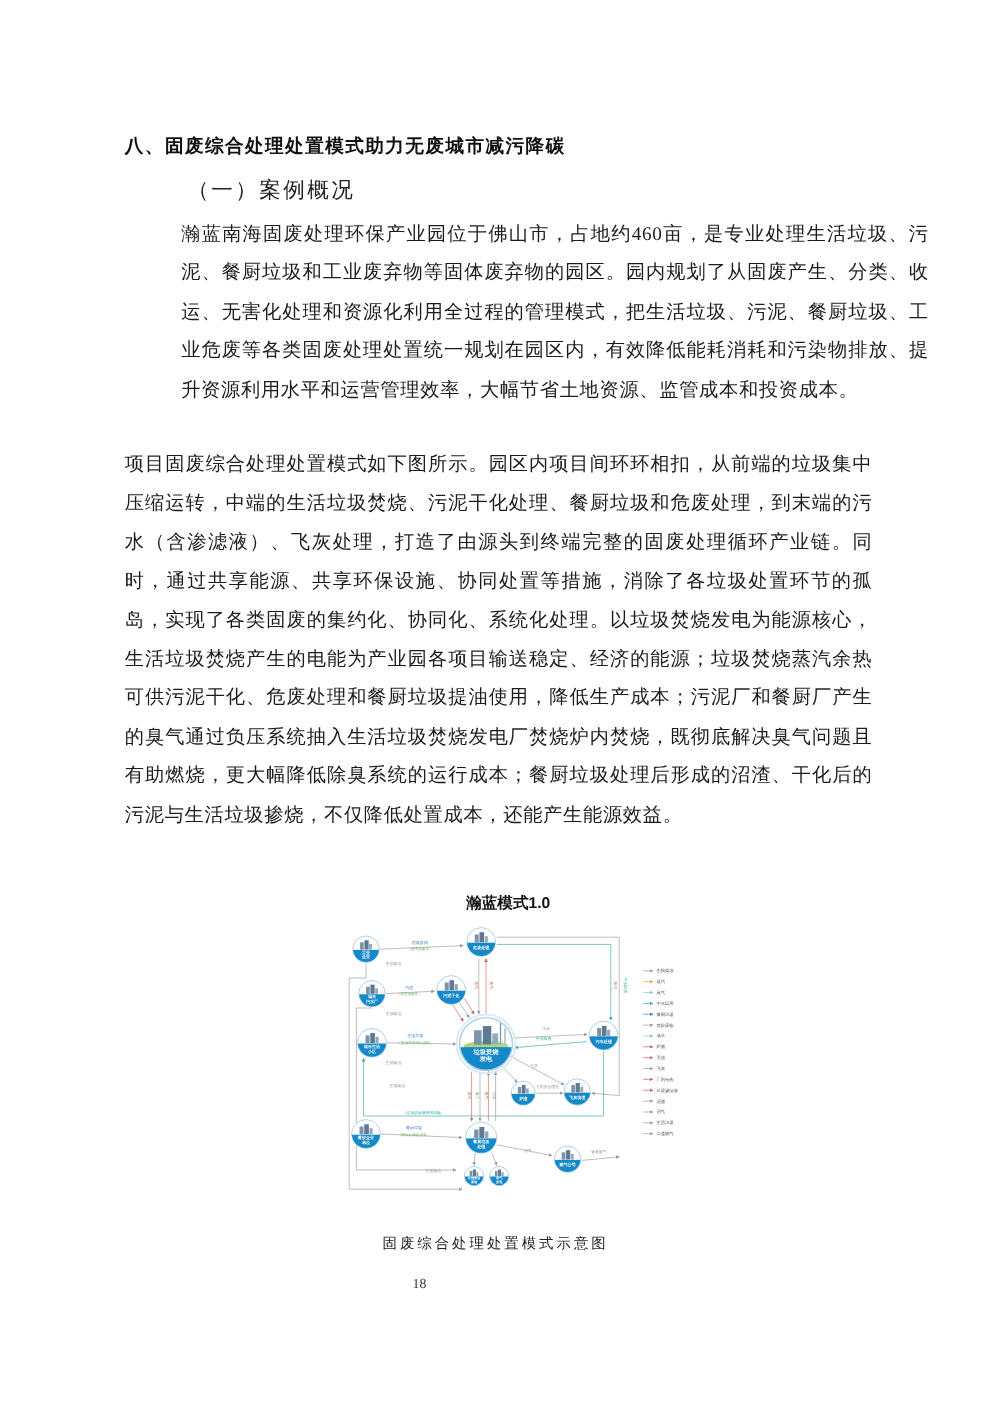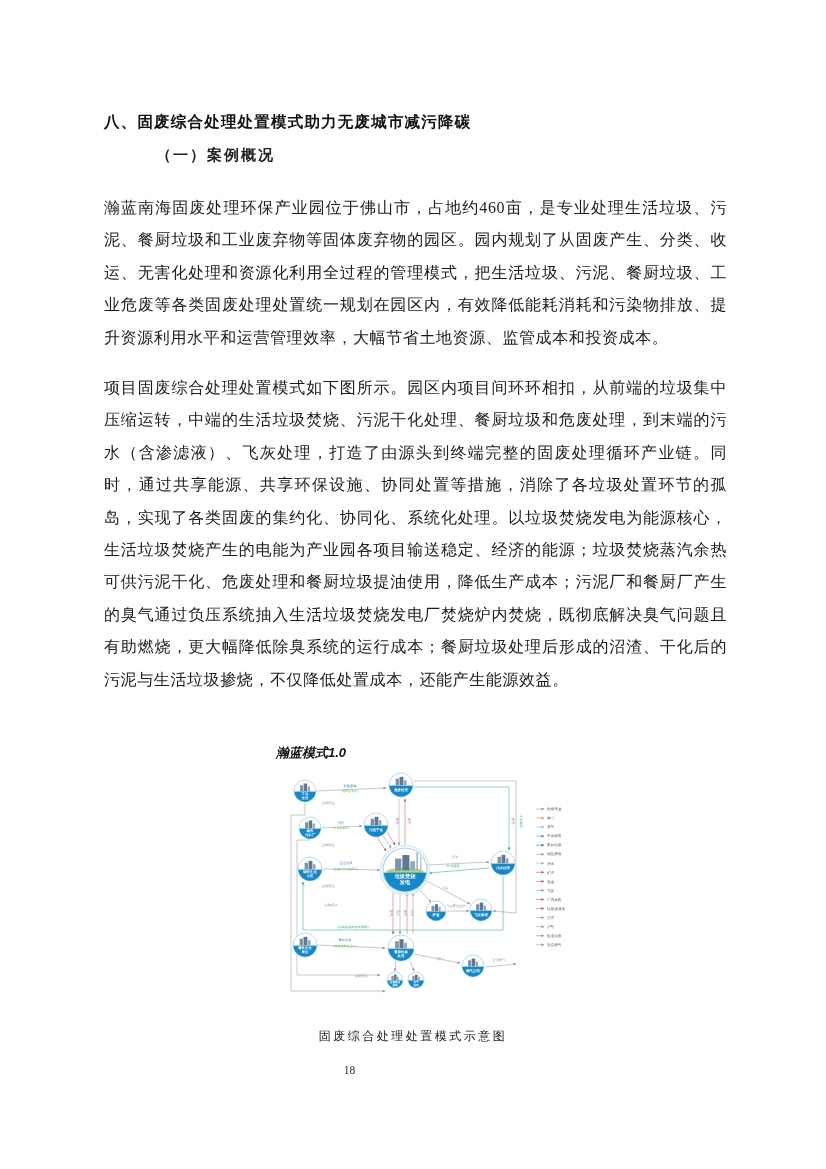--- a/index.html
+++ b/index.html
@@ -5,33 +5,33 @@
   html,body{margin:0;padding:0;background:#ffffff;}
   body{width:826px;height:1169px;font-family:"Liberation Serif","DejaVu Serif",serif;color:#1c1c1c;}
   .page{position:relative;width:826px;height:1169px;background:#fff;overflow:hidden;}
   .heading{
     position:absolute;left:104px;top:112px;width:624px;margin:0;
     font-family:"Liberation Sans","DejaVu Sans",sans-serif;
     font-size:15.5px;font-weight:bold;letter-spacing:1.2px;color:#111;
   }
   .subheading{
     position:absolute;left:156px;top:146px;
-    font-size:15px;letter-spacing:2px;color:#222;font-weight:bold;
+    font-size:18px;letter-spacing:2px;color:#222;
   }
   .para{
     position:absolute;left:104px;width:623px;margin:0;
     font-size:16px;line-height:32.4px;letter-spacing:0.6px;
     text-align:justify;text-justify:inter-ideograph;color:#1c1c1c;
   }
-  .p1{top:192px;}
+  .p1{top:180px;margin-left:47px;}
   .p2{top:372px;}
   .fig-title{
     position:absolute;left:276px;top:744px;width:295px;
     font-family:"Liberation Sans","DejaVu Sans",sans-serif;
-    font-size:13px;font-weight:bold;color:#111;font-style:italic;
+    font-size:13px;font-weight:bold;text-align:center;color:#111;
   }
   .fig-svg{position:absolute;left:283px;top:763px;width:295px;height:252px;}
   .fig-svg text{font-family:"DejaVu Sans","Liberation Sans",sans-serif;}
   .fig-caption{
     position:absolute;left:0;top:1028px;width:826px;
     font-size:12px;letter-spacing:2.5px;text-align:center;color:#222;
   }
   .page-number{
     position:absolute;left:0;top:1064px;width:699px;
     font-size:11.5px;text-align:center;color:#333;

